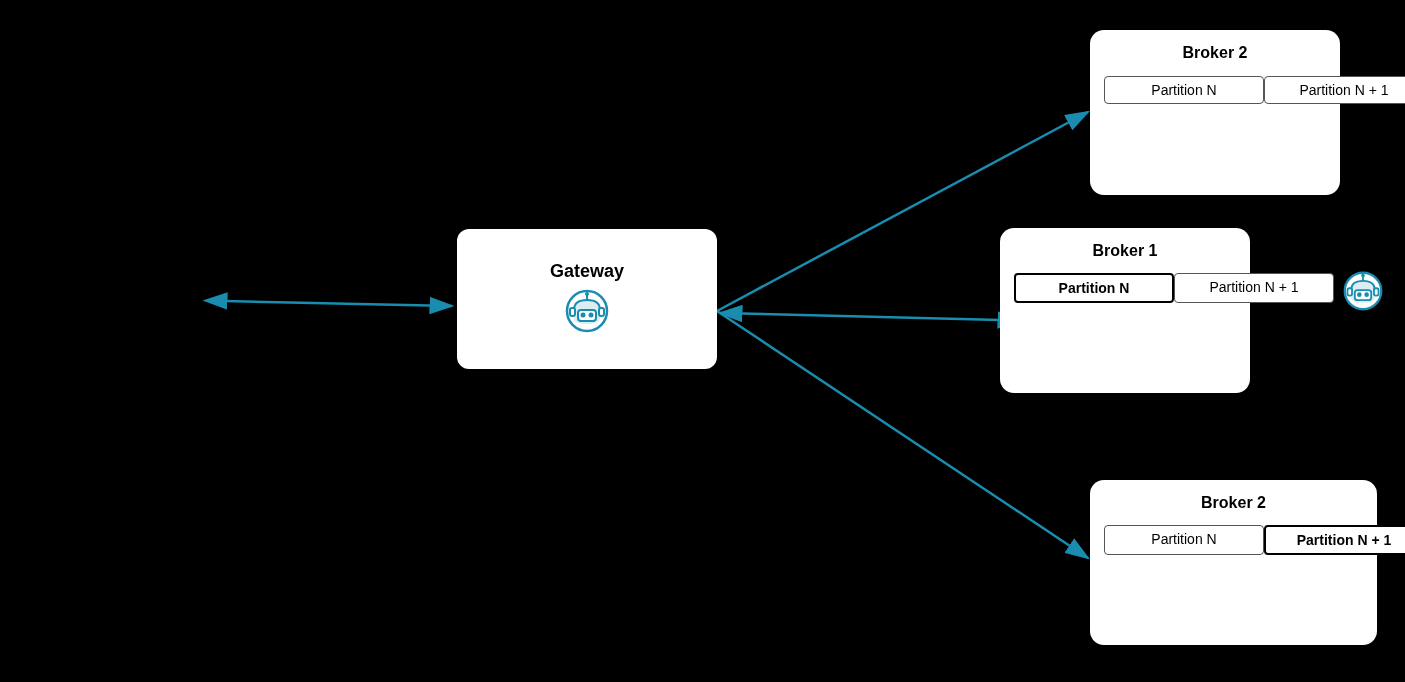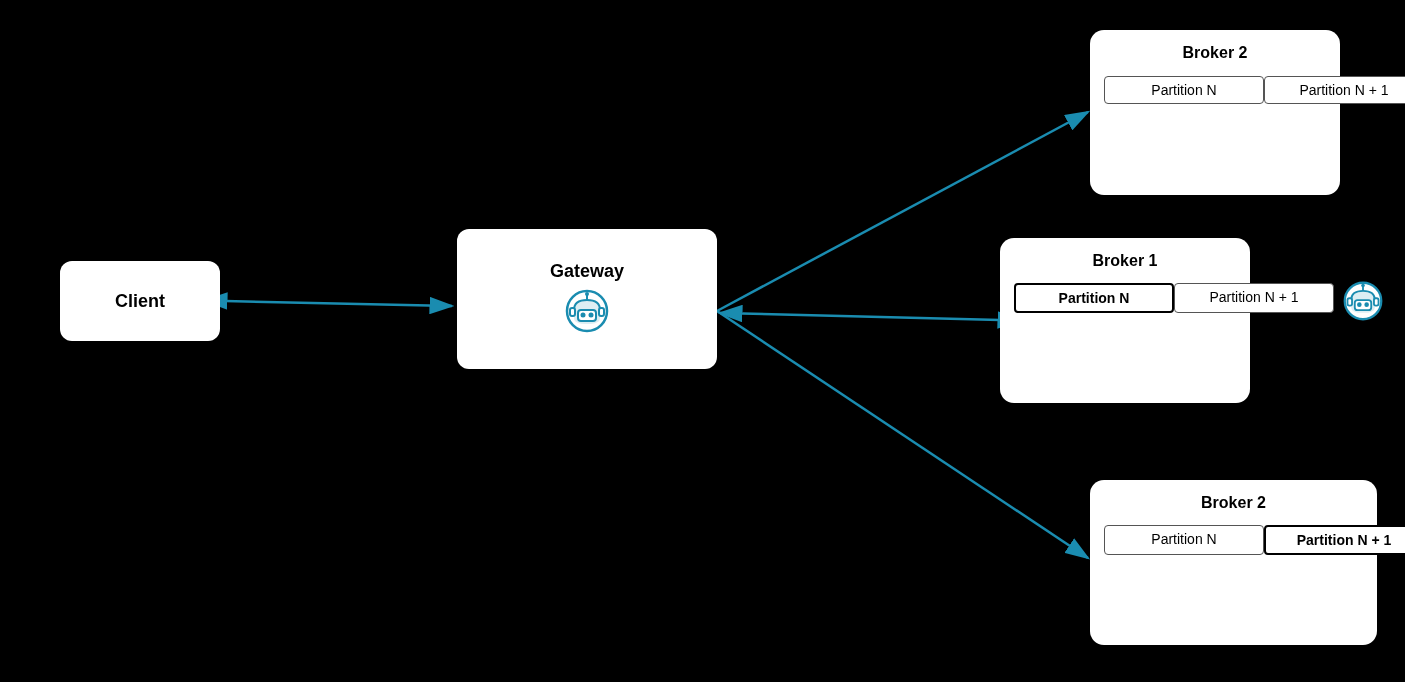--- a/index.html
+++ b/index.html
@@ -56,21 +56,21 @@
 
     .broker0-box {
       left: 1090px;
       top: 30px;
       width: 250px;
       height: 165px;
     }
 
     .broker1-box {
       left: 1000px;
-      top: 238px;
+      top: 228px;
       width: 250px;
       height: 165px;
     }
 
     .broker2-box {
       left: 1090px;
       top: 480px;
       width: 287px;
       height: 165px;
     }
@@ -159,23 +159,20 @@
 
     <line x1="225" y1="301" x2="452" y2="306" stroke="#1a8cb0" stroke-width="2.5" marker-start="url(#arrowhead-left)" marker-end="url(#arrowhead-right)"></line>
 
     <line x1="717" y1="311" x2="1088" y2="112" stroke="#1a8cb0" stroke-width="2.5" marker-end="url(#arrowhead-right2)"></line>
 
     <line x1="1000" y1="320" x2="720" y2="313" stroke="#1a8cb0" stroke-width="2.5" marker-start="url(#arrowhead-left)" marker-end="url(#arrowhead-right2)"></line>
 
     <line x1="717" y1="311" x2="1088" y2="558" stroke="#1a8cb0" stroke-width="2.5" marker-end="url(#arrowhead-right2)"></line>
   </svg>
 
-  <div class="node-box client-box">
-    <span class="node-label">Client</span>
-  </div>
 
   <div class="node-box gateway-box">
     <span class="node-label">Gateway</span>
 
     <div class="gateway-robot">
       <svg width="46" height="46" viewBox="0 0 46 46" fill="none" xmlns="http://www.w3.org/2000/svg">
 
         <circle cx="23" cy="23" r="20" fill="#fff" stroke="#1a8cb0" stroke-width="2.5"></circle>
 
         <path d="M10 22 Q10 12 23 12 Q36 12 36 22 L36 30 Q36 36 23 36 Q10 36 10 30 Z" fill="#1a8cb0" opacity="0.15"></path>

